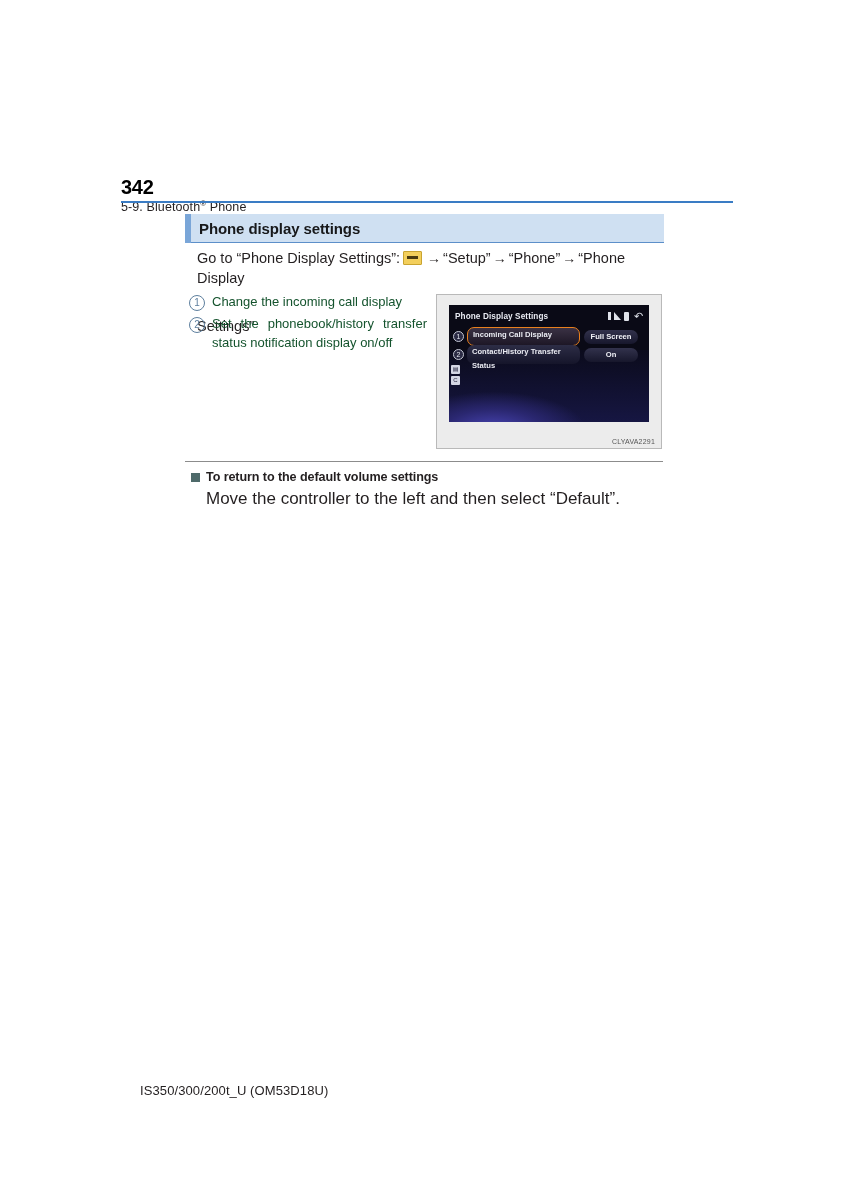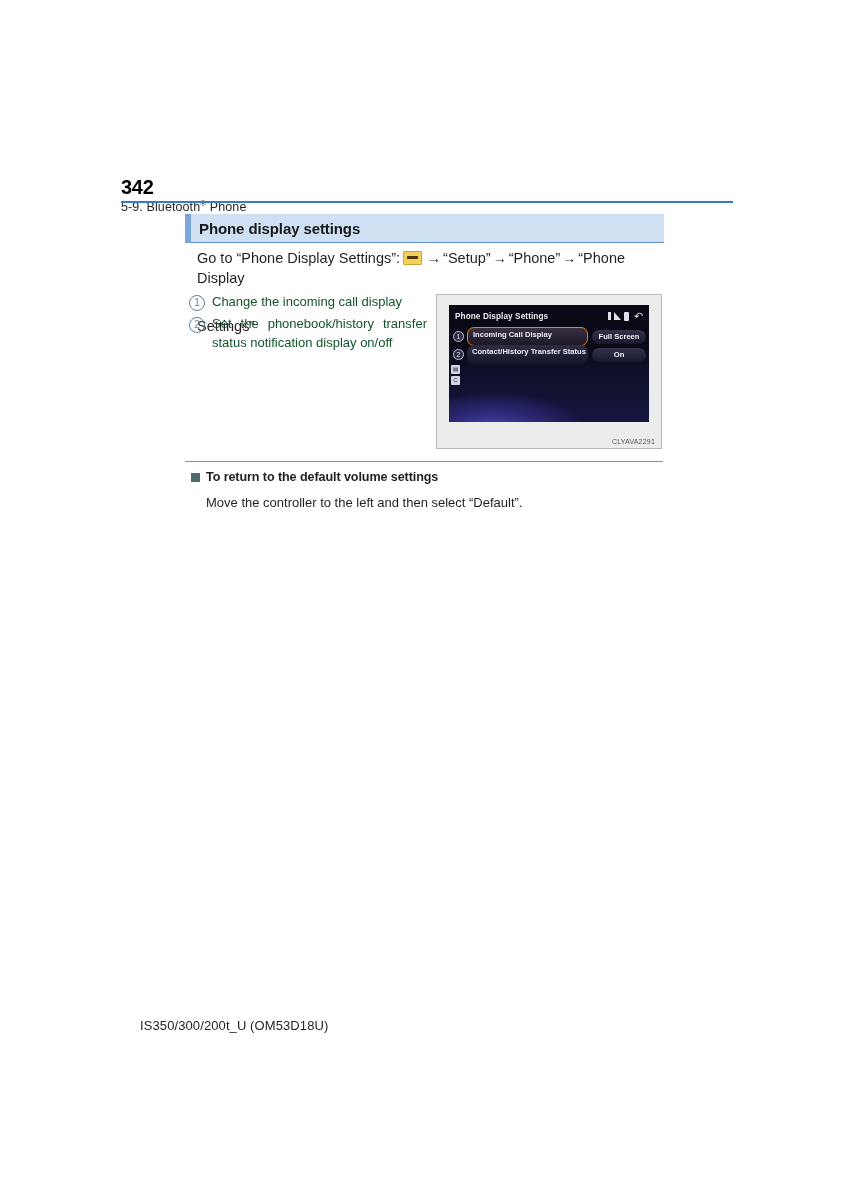--- a/index.html
+++ b/index.html
@@ -281,21 +281,21 @@
   .row-label.selected {
     border: 1.3px solid #e8801e;
     background: linear-gradient(to bottom, #3a3144, #1d1726);
   }
   .row-value {
     flex: 0 0 auto;
     width: 54px;
     height: 14px;
     line-height: 14px;
     margin-left: 4px;
-    margin-right: 3px;
+    margin-right: 11px;
     text-align: center;
     color: #f0f1f6;
     font-size: 7.6px;
     font-weight: bold;
     border-radius: 7px;
     background: linear-gradient(to bottom, #32324c, #17172c);
   }
   .side-tabs {
     position: absolute;
     left: 2px;
@@ -346,31 +346,31 @@
     letter-spacing: -0.1px;
   }
   .note-bullet {
     width: 9px;
     height: 9px;
     background: #4e6a6a;
     margin-right: 6px;
     flex: 0 0 auto;
   }
   .note-body {
-    font-size: 13px;
-    color: #231f20;
-    margin-top: 11px;
+    font-size: 17px;
+    color: #231f20;
+    margin-top: 5px;
     padding-left: 15px;
   }
 
   
   .footer {
     position: absolute;
     left: 140px;
-    top: 1018px;
+    top: 1083px;
     font-size: 13px;
     color: #231f20;
     letter-spacing: 0.1px;
   }
 </style>
 </head>
 <body>
 
 <div class="page-head">
   <div class="page-number">342</div>

